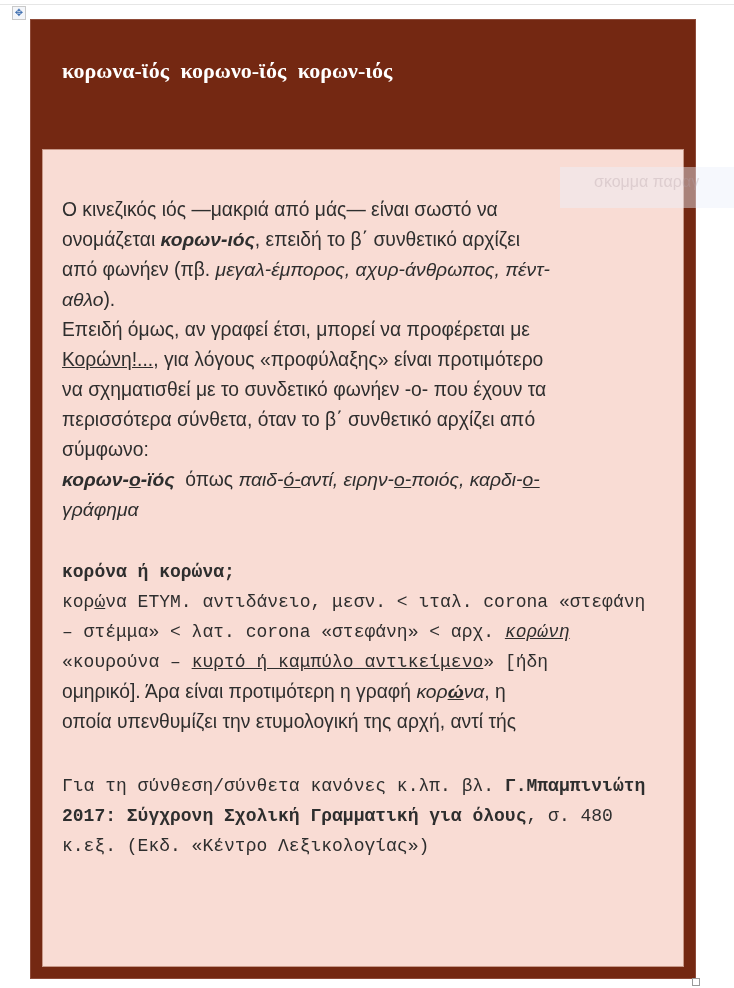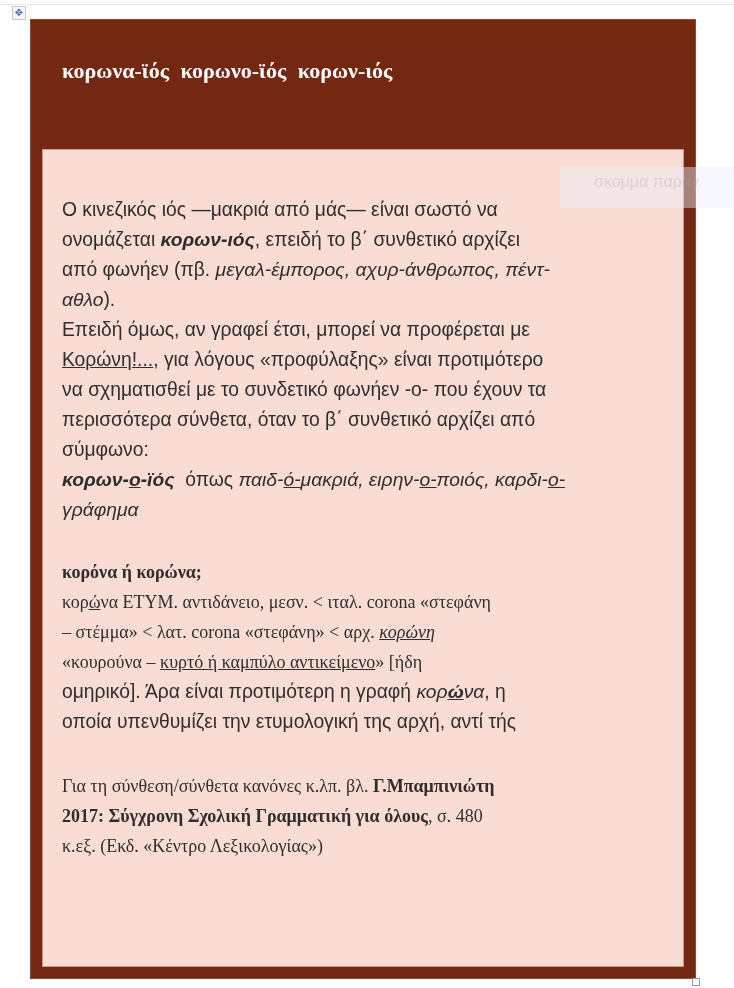--- a/index.html
+++ b/index.html
@@ -10,21 +10,21 @@
                  background:#f4f6fa; font-size:10px; line-height:12px; text-align:center; color:#3f6fb0; }
   .outer { position:absolute; left:31px; top:20px; width:664px; height:958px; background:#742812;
            box-shadow: 0 0 0 1px #8e4a38; }
   .title { position:absolute; left:62px; top:58px; color:#ffffff; font-size:22px; font-weight:bold;
            font-family:Liberation Serif, serif; letter-spacing:0px; word-spacing:6px;text-align:right; }
   .inner { position:absolute; left:43px; top:150px; width:640px; height:816px; background:#f9dcd4;
            box-shadow: 0 0 0 1px #c89888; }
   .text { position:absolute; left:62px; top:172px; width:610px; font-size:19.3px; line-height:30px; color:#2e2e2e;margin-top:23px; }
   .text .line { white-space:nowrap; height:30px; }
   .text .gap { height:32px; }
-  .cal { font-family:Liberation Serif, serif; font-size:18px; }
+  .cal { font-family:Liberation Mono, monospace; font-size:18px; }
   .u { text-decoration:underline; }
   .b { font-weight:bold; }
   .i { font-style:italic; }
   .ghost { position:absolute; left:560px; top:167px; width:174px; height:41px; background:rgba(235,240,250,0.45);
            color:rgba(180,160,165,0.35); font-size:16px; line-height:30px; padding-left:34px; box-sizing:border-box; white-space:nowrap; overflow:hidden; }
   .resize-handle { position:absolute; left:692px; top:978px; width:6px; height:6px; border:1px solid #9a9a9a; background:#fff; }
 </style>
 </head>
 <body>
 
@@ -40,21 +40,21 @@
 <div class="text">
   <div class="line"><span>Ο κινεζικός ιός —μακριά από μάς— είναι σωστό να</span></div>
   <div class="line"><span>ονομάζεται </span><span class="b i">κορων-ιός</span><span>, επειδή το β΄ συνθετικό αρχίζει</span></div>
   <div class="line"><span>από φωνήεν (πβ. </span><span class="i">μεγαλ-έμπορος, αχυρ-άνθρωπος, πέντ-</span></div>
   <div class="line"><span class="i">αθλο</span><span>).</span></div>
   <div class="line"><span>Επειδή όμως, αν γραφεί έτσι, μπορεί να προφέρεται με</span></div>
   <div class="line"><span class="u">Κορώνη!...</span><span>, για λόγους «προφύλαξης» είναι προτιμότερο</span></div>
   <div class="line"><span>να σχηματισθεί με το συνδετικό φωνήεν -ο- που έχουν τα</span></div>
   <div class="line"><span>περισσότερα σύνθετα, όταν το β΄ συνθετικό αρχίζει από</span></div>
   <div class="line"><span>σύμφωνο:</span></div>
-  <div class="line"><span class="b i">κορων-</span><span class="b i u">ο</span><span class="b i">-ϊός</span><span style="white-space:pre">  όπως </span><span class="i">παιδ-</span><span class="i u">ό-</span><span class="i">μακριά, ειρην-</span><span class="i u">ο-</span><span class="i">ποιός, καρδι-</span><span class="i u">ο-</span></div>
+  <div class="line"><span class="b i">κορων-</span><span class="b i u">ο</span><span class="b i">-ϊός</span><span style="white-space:pre">  όπως </span><span class="i">παιδ-</span><span class="i u">ό-</span><span class="i">αντί, ειρην-</span><span class="i u">ο-</span><span class="i">ποιός, καρδι-</span><span class="i u">ο-</span></div>
   <div class="line"><span class="i">γράφημα</span></div>
   <div class="gap"></div>
 
   <div class="line cal b">κορόνα ή κορώνα;</div>
   <div class="line cal"><span>κορ</span><span class="u">ώ</span><span>να ΕΤΥΜ. αντιδάνειο, μεσν. &lt; ιταλ. corona «στεφάνη</span></div>
   <div class="line cal"><span>– στέμμα» &lt; λατ. corona «στεφάνη» &lt; αρχ. </span><span class="i u">κορώνη</span></div>
   <div class="line cal"><span>«κουρούνα – </span><span class="u">κυρτό ή καμπύλο αντικείμενο</span><span>» [ήδη</span></div>
   <div class="line"><span>ομηρικό]. Άρα είναι προτιμότερη η γραφή </span><span class="i">κορ</span><span class="i b u">ώ</span><span class="i">να</span><span>, η</span></div>
   <div class="line"><span>οποία υπενθυμίζει την ετυμολογική της αρχή, αντί τής</span></div>
   <div class="gap" style="height:34px"></div>

